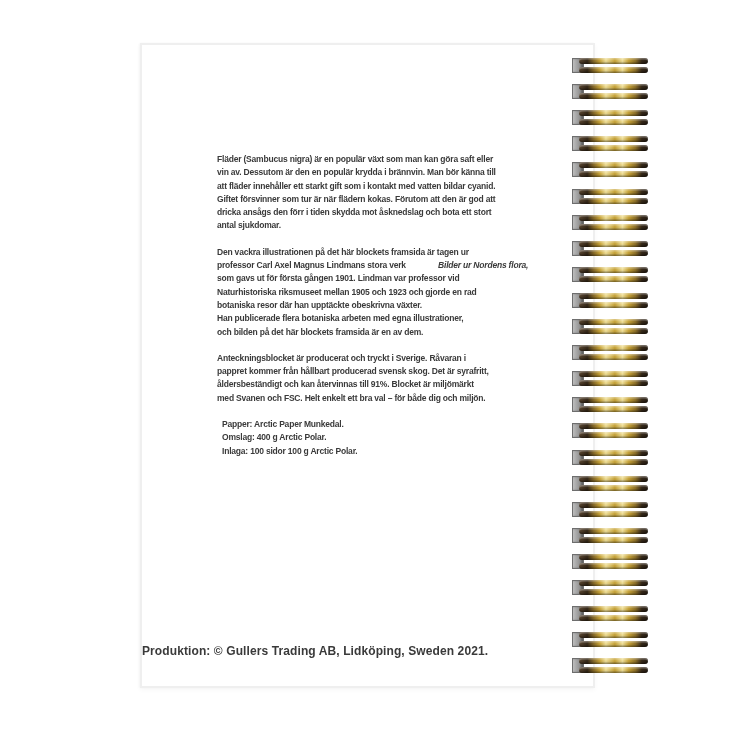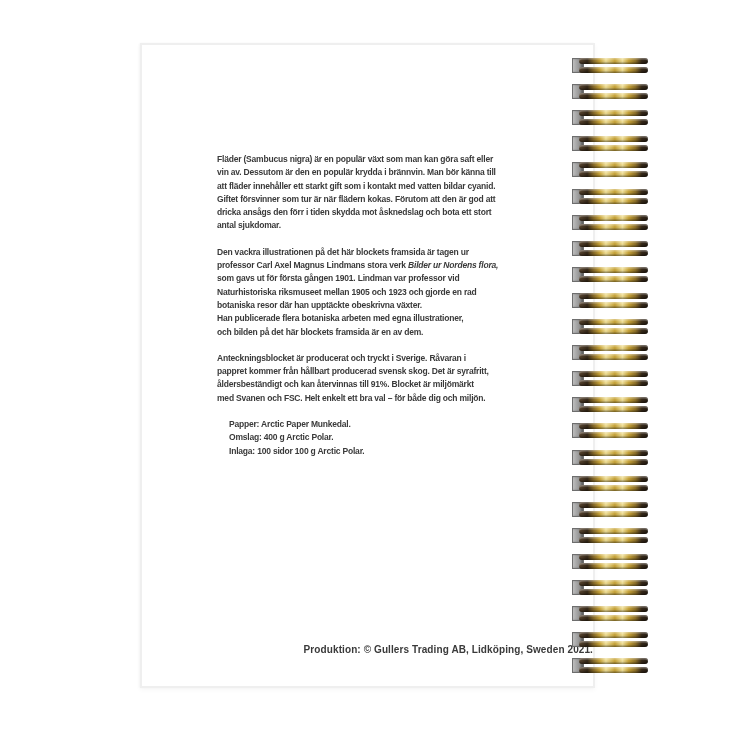--- a/index.html
+++ b/index.html
@@ -21,25 +21,25 @@
     position:absolute;left:140px;top:43px;width:455px;height:645px;
     background:#ffffff;border:2px solid var(--page-edge);box-sizing:border-box;
     box-shadow:0 2px 5px rgba(0,0,0,0.035), -1px 0 2px rgba(0,0,0,0.03);
   }
   .text-block{
     position:absolute;left:75px;top:108px;width:385px;
     color:var(--text-color);
     font-size:8.5px;line-height:13.3px;font-weight:700;letter-spacing:-0.2px;
   }
   .para{white-space:pre;margin:0 0 13px 0;}
-  .para i{font-style:italic;}
-  .specs{white-space:pre;margin:12px;}
+  .para i{font-style:italic;margin-left:30px;}
+  .specs{white-space:pre;margin:5px;}
   .footer{
-    position:absolute;left:0;top:599px;width:100%;text-align:right;
-    color:var(--text-color);font-size:10px;font-weight:700;letter-spacing:0.1px;
+    position:absolute;left:0;top:599px;width:100%;text-align:left;
+    color:var(--text-color);font-size:12px;font-weight:700;letter-spacing:0.1px;
     white-space:pre;
   }
   
   .binding-layer{position:absolute;left:0;top:0;width:736px;height:736px;}
   .coil{position:absolute;left:572px;width:76px;height:15px;}
   .hole{
     position:absolute;left:0;top:0;width:12px;height:15px;display:block;
     background:linear-gradient(90deg,#bdbdbd 0%,var(--hole-gray) 55%,#848484 100%);
     border:1px solid var(--hole-edge);box-sizing:border-box;
     box-shadow:inset -2px 0 2px rgba(0,0,0,0.28);

